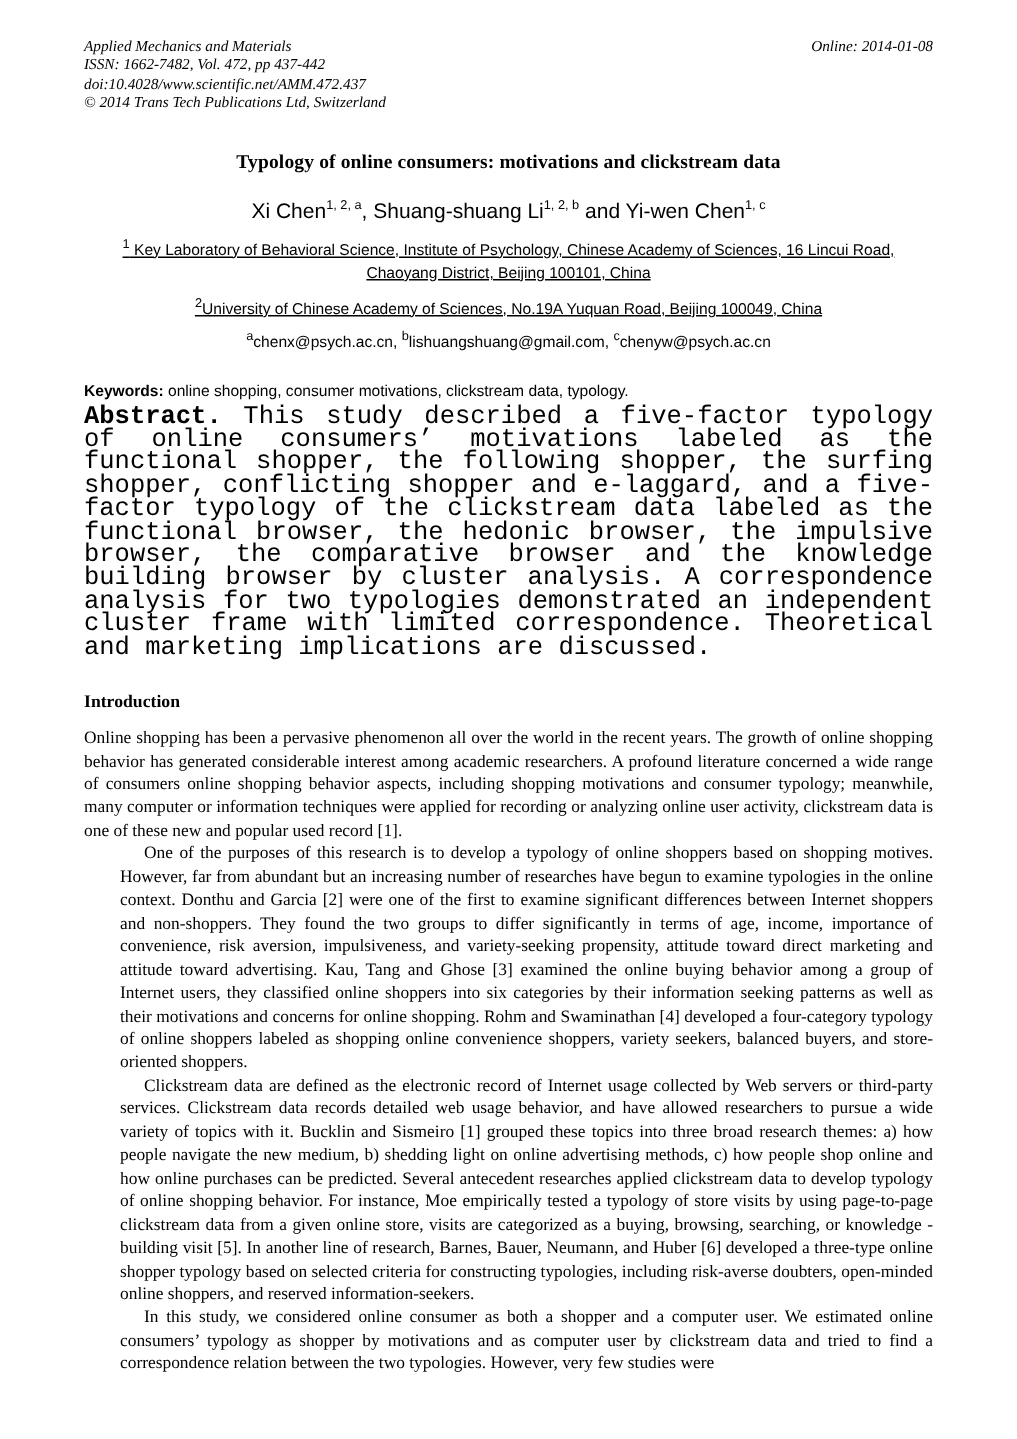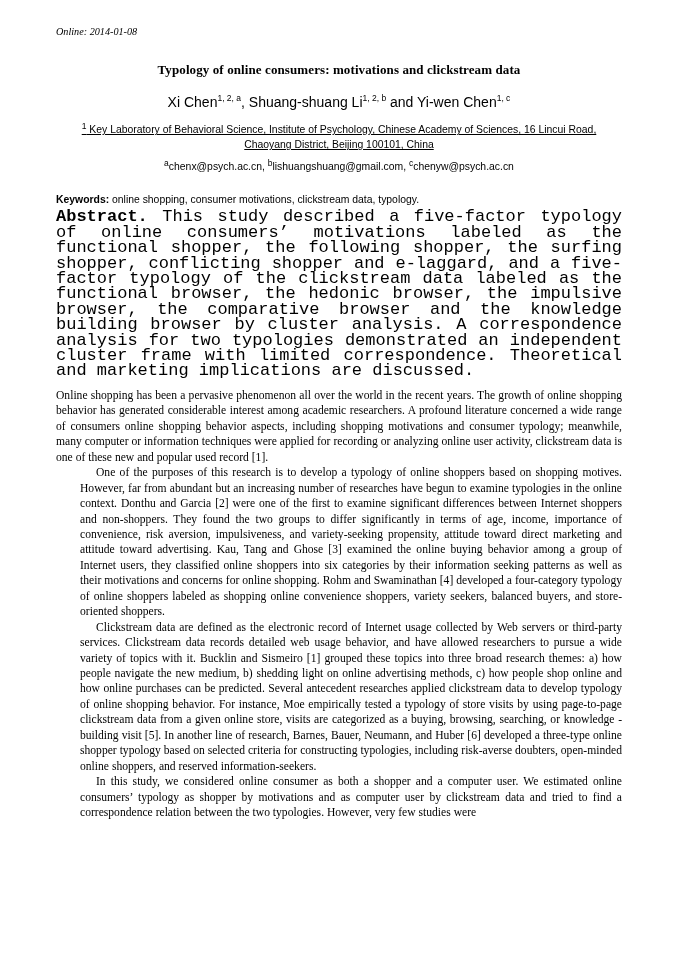--- a/index.html
+++ b/index.html
@@ -116,47 +116,57 @@
     text-indent: 16px;
     margin-left: 24px;
   }
 </style>
 </head>
 <body>
 
 <div class="page">
 
   <div class="header">
+    <div class="header-left">
+      <div>Applied Mechanics and Materials</div>
+      <div>ISSN: 1662-7482, Vol. 472, pp 437-442</div>
+      <div>doi:10.4028/www.scientific.net/AMM.472.437</div>
+      <div>© 2014 Trans Tech Publications Ltd, Switzerland</div>
+    </div>
     <div class="header-right">
       <div>Online: 2014-01-08</div>
     </div>
   </div>
 
   <div class="title">Typology of online consumers: motivations and clickstream data</div>
 
   <div class="authors">
     <span>Xi Chen</span><sup>1, 2, a</sup><span>, </span><span>Shuang-shuang Li</span><sup>1, 2, b</sup><span> and </span><span>Yi-wen Chen</span><sup>1, c</sup>
   </div>
 
   <div class="affil">
     <sup>1</sup><span> Key Laboratory of Behavioral Science, Institute of Psychology, Chinese Academy of Sciences, 16 Lincui Road, Chaoyang District, Beijing 100101, China</span>
   </div>
 
+  <div class="affil second">
+    <sup>2</sup><span>University of Chinese Academy of Sciences, No.19A Yuquan Road, Beijing 100049, China</span>
+  </div>
 
   <div class="emails">
     <sup>a</sup><span>chenx@psych.ac.cn, </span><sup>b</sup><span>lishuangshuang@gmail.com, </span><sup>c</sup><span>chenyw@psych.ac.cn</span>
   </div>
 
   <div class="keywords">
     <b>Keywords:</b><span> online shopping, consumer motivations, clickstream data, typology.</span>
   </div>
 
   <div class="abstract">
     <b>Abstract.</b><span> This study described a five-factor typology of online consumers’ motivations labeled as the functional shopper, the following shopper, the surfing shopper, conflicting shopper and e-laggard, and a five-factor typology of the clickstream data labeled as the functional browser, the hedonic browser, the impulsive browser, the comparative browser and the knowledge building browser by cluster analysis. A correspondence analysis for two typologies demonstrated an independent cluster frame with limited correspondence. Theoretical and marketing implications are discussed.</span>
   </div>
 
+  <div class="section-head">Introduction</div>
 
   <p class="body">Online shopping has been a pervasive phenomenon all over the world in the recent years. The growth of online shopping behavior has generated considerable interest among academic researchers. A profound literature concerned a wide range of  consumers online shopping behavior aspects, including shopping motivations and consumer typology; meanwhile, many computer or information techniques were applied for recording or analyzing online user activity, clickstream data is one of these new and popular used record [1].</p>
   <p class="body indent">One of the purposes of this research is to develop a typology of online shoppers based on shopping motives. However, far from abundant but an increasing number of researches have begun to examine typologies in the online context. Donthu and Garcia [2] were one of the first to examine significant differences between Internet shoppers and non-shoppers. They found the two groups to differ significantly in terms of age, income, importance of convenience, risk aversion, impulsiveness, and variety-seeking propensity, attitude toward direct marketing and attitude toward advertising. Kau, Tang and Ghose [3] examined the online buying behavior among a group of Internet users, they classified online shoppers into six categories by their information seeking patterns as well as their motivations and concerns for online shopping. Rohm and Swaminathan [4] developed a four-category typology of online shoppers labeled as shopping online convenience shoppers, variety seekers, balanced buyers, and store-oriented shoppers.</p>
   <p class="body indent">Clickstream data are defined as the electronic record of Internet usage collected by Web servers or third-party services. Clickstream data records detailed web usage behavior, and have allowed researchers to pursue a wide variety of topics with it. Bucklin and Sismeiro [1] grouped these topics into three broad research themes: a) how people navigate the new medium, b) shedding light on online advertising methods, c) how people shop online and how online purchases can be predicted. Several antecedent researches applied clickstream data to develop typology of online shopping behavior. For instance, Moe empirically tested a typology of store visits by using page-to-page clickstream data from a given online store, visits are categorized as a buying, browsing, searching, or knowledge -building visit [5]. In another line of research, Barnes, Bauer, Neumann, and Huber [6] developed a three-type online shopper typology based on selected criteria for constructing typologies, including risk-averse doubters, open-minded online shoppers, and reserved information-seekers.</p>
   <p class="body indent">In this study, we considered online consumer as both a shopper and a computer user. We estimated online consumers’ typology as shopper by motivations and as computer user by clickstream data and tried to find a correspondence relation between the two typologies.  However, very few studies were</p>
 
 </div>
 
 </body></html>

